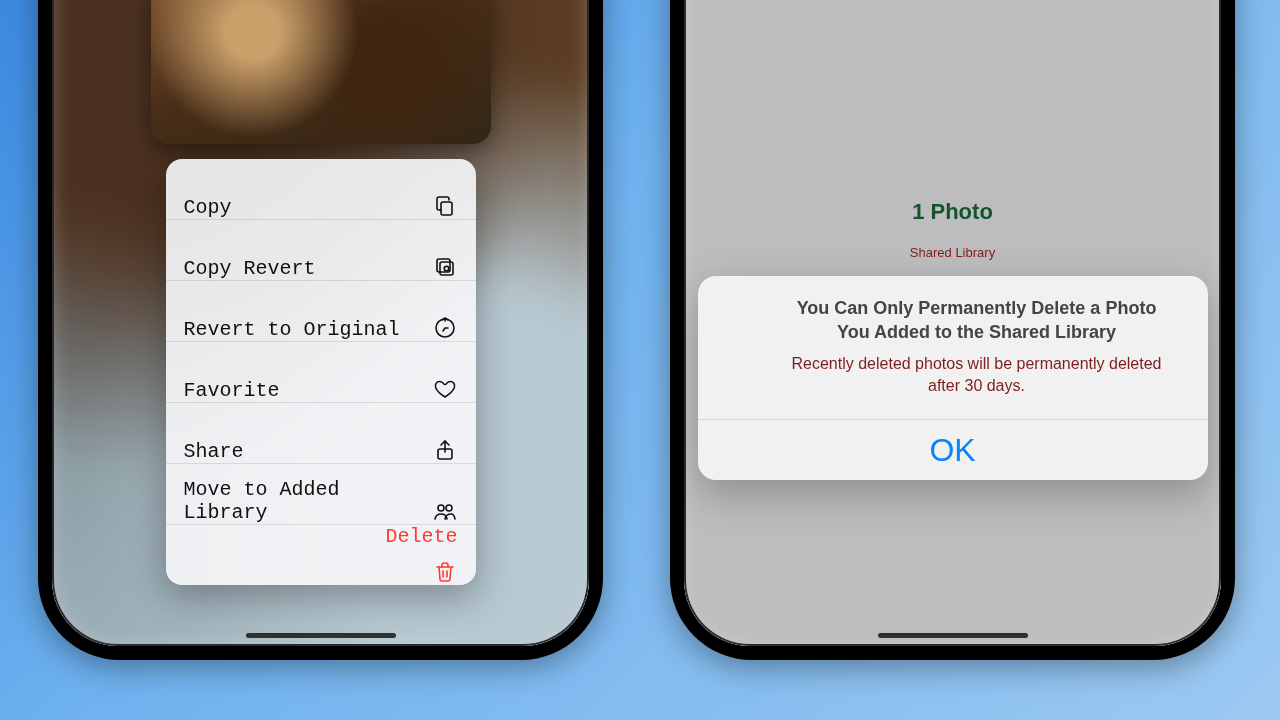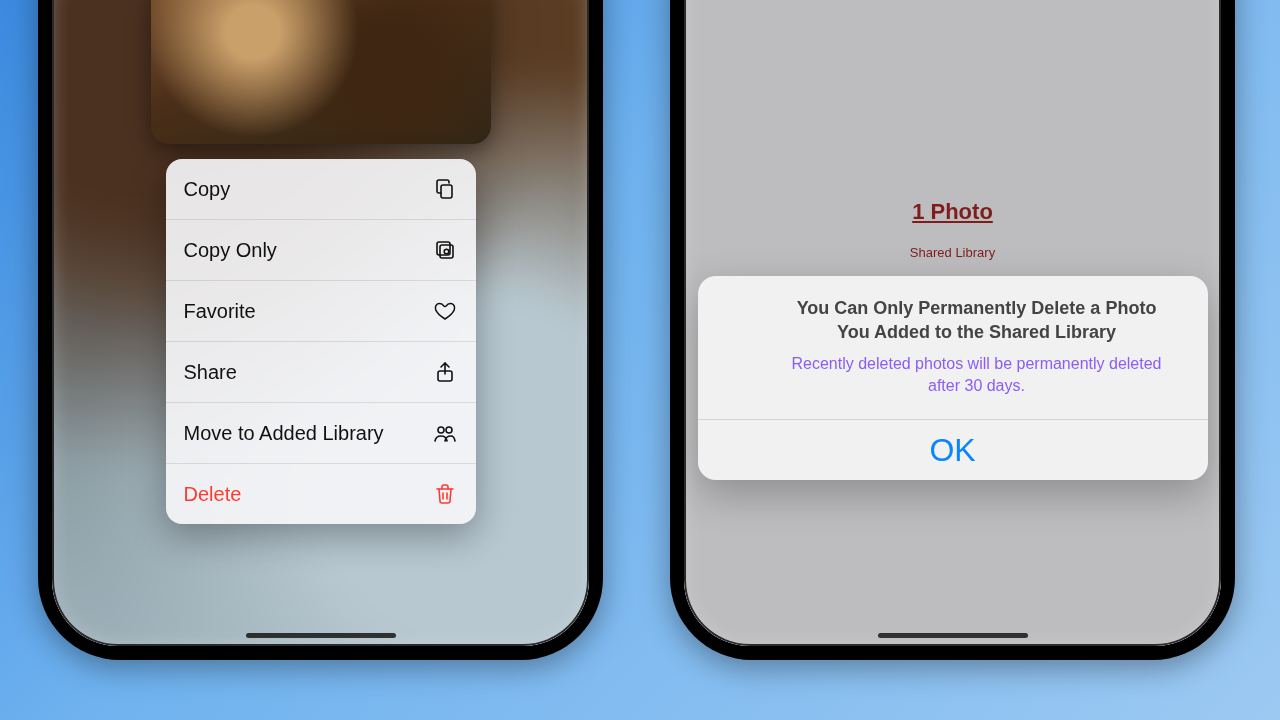--- a/index.html
+++ b/index.html
@@ -94,50 +94,51 @@
     transform: translateX(-50%);
     width: 310px;
     background: rgba(245,245,247,.92);
     backdrop-filter: blur(20px);
     border-radius: 16px;
     box-shadow: 0 12px 36px rgba(0,0,0,.32);
     overflow: hidden;
   }
   .ctx-item {
     display: flex;
-    align-items: center;
+    align-items: flex-end;
     justify-content: space-between;
     padding: 0 18px;
     height: 60px;
     font-size: 20px;
     color: #111;
     border-bottom: 1px solid rgba(0,0,0,.10);
     cursor: pointer;
+    font-family: Liberation Mono, monospace;
   }
   .ctx-item:last-child { border-bottom: none; }
-  .ctx-item.destructive { color: #ff3b30; }
+  .ctx-item.destructive { color: #ff3b30; flex-direction: column; }
   .ctx-item .ico { width: 26px; height: 26px; display:flex; align-items:center; justify-content:center; }
   .ctx-item .ico svg { width: 24px; height: 24px; }
   .ctx-item.destructive .ico svg { stroke: #ff3b30; }
 
   
   .gray-bg {
     position: absolute;
     inset: 0;
     background: #bdbdbf;
   }
   .summary {
     position: absolute;
     top: 215px;
     left: 0;
     right: 0;
     text-align: center;
   }
   .summary .count {
-    font-size: 22px; font-weight: 700; color: #7f1d1d; text-decoration: underline;
+    font-size: 22px; font-weight: 700; color: #14532d;
   }
   .summary .sub {
     margin-top: 20px;
     font-size: 13px; color: #7f1d1d;
   }
 
   .alert {
     position: absolute;
     left: 50%; transform: translateX(-50%);
     top: 292px;
@@ -147,21 +148,21 @@
     box-shadow: 0 14px 40px rgba(0,0,0,.25);
     overflow: hidden;
     text-align: center;
   }
   .alert .al-body { padding: 20px 34px 22px; margin-left: 48px; }
   .alert .al-title {
     font-size: 18px; font-weight: 600; color: #444; line-height: 1.35;
   }
   .alert .al-msg {
     margin-top: 8px;
-    font-size: 16px; color: #8b5cf6; line-height: 1.4;
+    font-size: 16px; color: #7f1d1d; line-height: 1.4;
   }
   .alert .al-sep { height: 1px; background: rgba(0,0,0,.12); }
   .alert .al-btn {
     height: 60px; line-height: 60px;
     font-size: 32px; color: #0a84ff;
     cursor: pointer;
   }
 
   svg { stroke: #111; stroke-width: 1.6; fill: none; stroke-linecap: round; stroke-linejoin: round; }
 </style>
@@ -181,30 +182,40 @@
           <span>Copy</span>
           <span class="ico">
             <svg viewBox="0 0 24 24">
                 <rect x="8" y="8" width="11" height="13" rx="2"></rect>
                 <path d="M8 16H6a2 2 0 0 1-2-2V5a2 2 0 0 1 2-2h8a2 2 0 0 1 2 2v1"></path>
               </svg>
           </span>
         </div>
 
         <div class="ctx-item">
-          <span>Copy Only</span>
+          <span>Copy Revert</span>
           <span class="ico">
             <svg viewBox="0 0 24 24">
                 <rect x="7" y="7" width="13" height="13" rx="2"></rect>
                 <rect x="4" y="4" width="13" height="13" rx="2"></rect>
                 <circle cx="13.5" cy="13.5" r="2.3"></circle>
               </svg>
           </span>
         </div>
 
+        <div class="ctx-item">
+          <span>Revert to Original</span>
+          <span class="ico">
+            <svg viewBox="0 0 24 24">
+                <circle cx="12" cy="12" r="9"></circle>
+                <path d="M12 5V2M9 4l3-2 3 2"></path>
+                <path d="M15 12h-3l-2 3"></path>
+              </svg>
+          </span>
+        </div>
 
         <div class="ctx-item">
           <span>Favorite</span>
           <span class="ico">
             <svg viewBox="0 0 24 24">
                 <path d="M12 20s-7.5-4.6-9.3-9.2C1.5 7.3 3.6 4.5 6.6 4.5c1.9 0 3.3 1 4.4 2.6.3.5 1.7.5 2 0 1.1-1.6 2.5-2.6 4.4-2.6 3 0 5.1 2.8 3.9 6.3C19.5 15.4 12 20 12 20z"></path>
               </svg>
           </span>
         </div>
 

